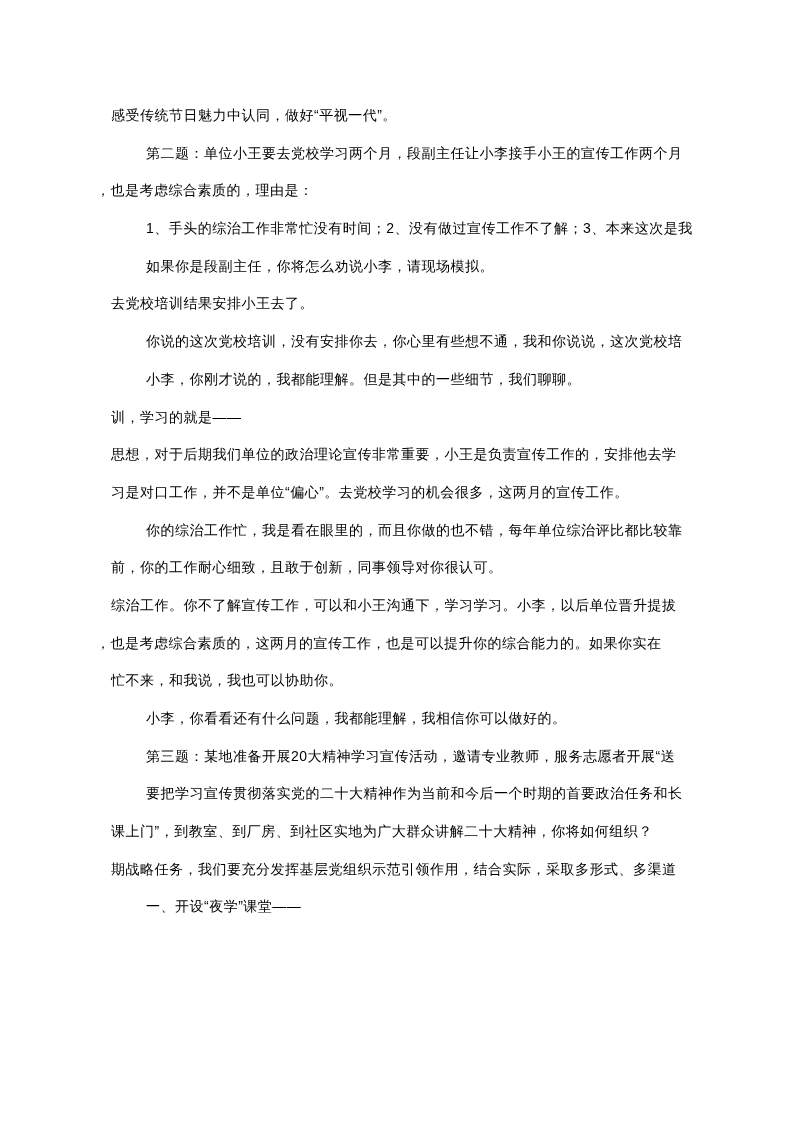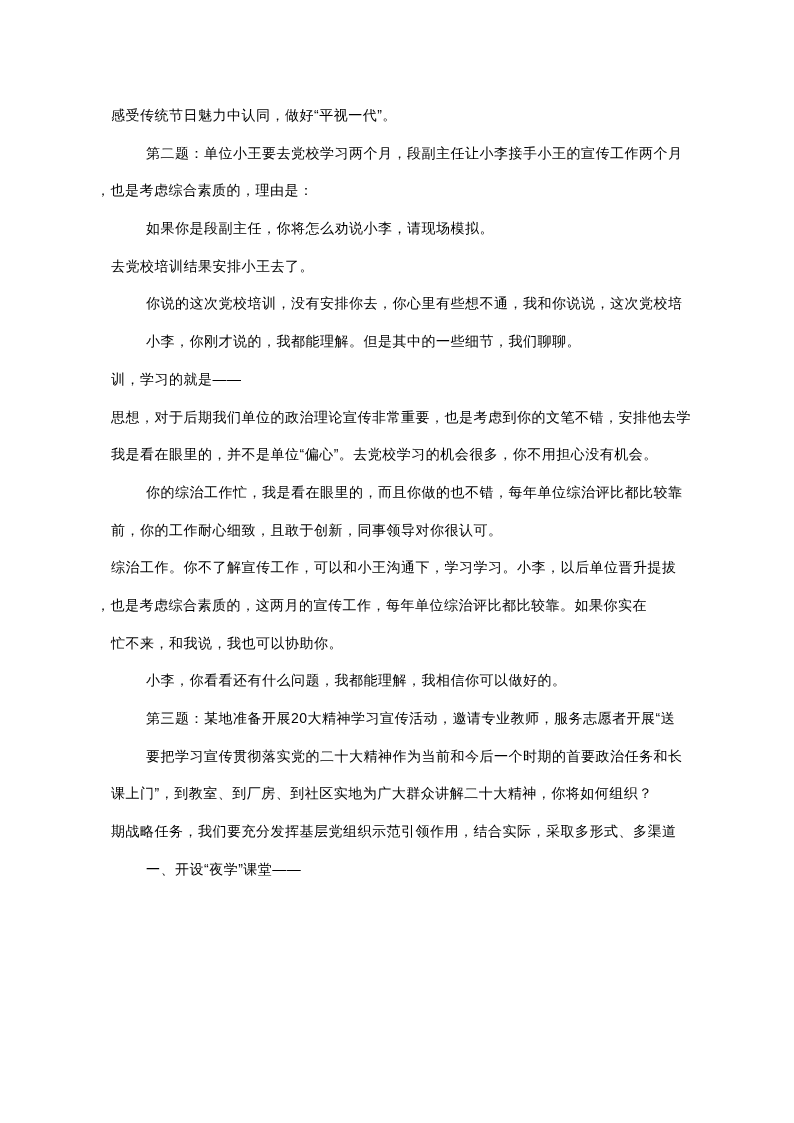--- a/index.html
+++ b/index.html
@@ -35,31 +35,32 @@
   .line.hang   { margin-left: -15px; }
 </style>
 </head>
 <body>
 
 <div class="page">
   <div class="text-block">
       <div class="line flush">感受传统节日魅力中认同，做好“平视一代”。</div>
       <div class="line indent">第二题：单位小王要去党校学习两个月，段副主任让小李接手小王的宣传工作两个月</div>
       <div class="line hang">，也是考虑综合素质的，理由是：</div>
+      <div class="line indent">1、手头的综治工作非常忙没有时间；2、没有做过宣传工作不了解；3、本来这次是我</div>
       <div class="line indent">如果你是段副主任，你将怎么劝说小李，请现场模拟。</div>
       <div class="line flush">去党校培训结果安排小王去了。</div>
       <div class="line indent">你说的这次党校培训，没有安排你去，你心里有些想不通，我和你说说，这次党校培</div>
       <div class="line indent">小李，你刚才说的，我都能理解。但是其中的一些细节，我们聊聊。</div>
       <div class="line flush">训，学习的就是——</div>
-      <div class="line flush">思想，对于后期我们单位的政治理论宣传非常重要，也是考虑到你的文笔不错，安排他去学</div>
-      <div class="line flush">我是看在眼里的，并不是单位“偏心”。去党校学习的机会很多，你不用担心没有机会。</div>
+      <div class="line flush">思想，对于后期我们单位的政治理论宣传非常重要，小王是负责宣传工作的，安排他去学</div>
+      <div class="line flush">习是对口工作，并不是单位“偏心”。去党校学习的机会很多，这两月的宣传工作。</div>
       <div class="line indent">你的综治工作忙，我是看在眼里的，而且你做的也不错，每年单位综治评比都比较靠</div>
       <div class="line flush">前，你的工作耐心细致，且敢于创新，同事领导对你很认可。</div>
       <div class="line flush">综治工作。你不了解宣传工作，可以和小王沟通下，学习学习。小李，以后单位晋升提拔</div>
-      <div class="line hang">，也是考虑综合素质的，这两月的宣传工作，每年单位综治评比都比较靠。如果你实在</div>
+      <div class="line hang">，也是考虑综合素质的，这两月的宣传工作，也是可以提升你的综合能力的。如果你实在</div>
       <div class="line flush">忙不来，和我说，我也可以协助你。</div>
       <div class="line indent">小李，你看看还有什么问题，我都能理解，我相信你可以做好的。</div>
       <div class="line indent">第三题：某地准备开展20大精神学习宣传活动，邀请专业教师，服务志愿者开展“送</div>
       <div class="line indent">要把学习宣传贯彻落实党的二十大精神作为当前和今后一个时期的首要政治任务和长</div>
       <div class="line flush">课上门”，到教室、到厂房、到社区实地为广大群众讲解二十大精神，你将如何组织？</div>
       <div class="line flush">期战略任务，我们要充分发挥基层党组织示范引领作用，结合实际，采取多形式、多渠道</div>
       <div class="line indent">一、开设“夜学”课堂——</div>
     </div>
 </div>
 

